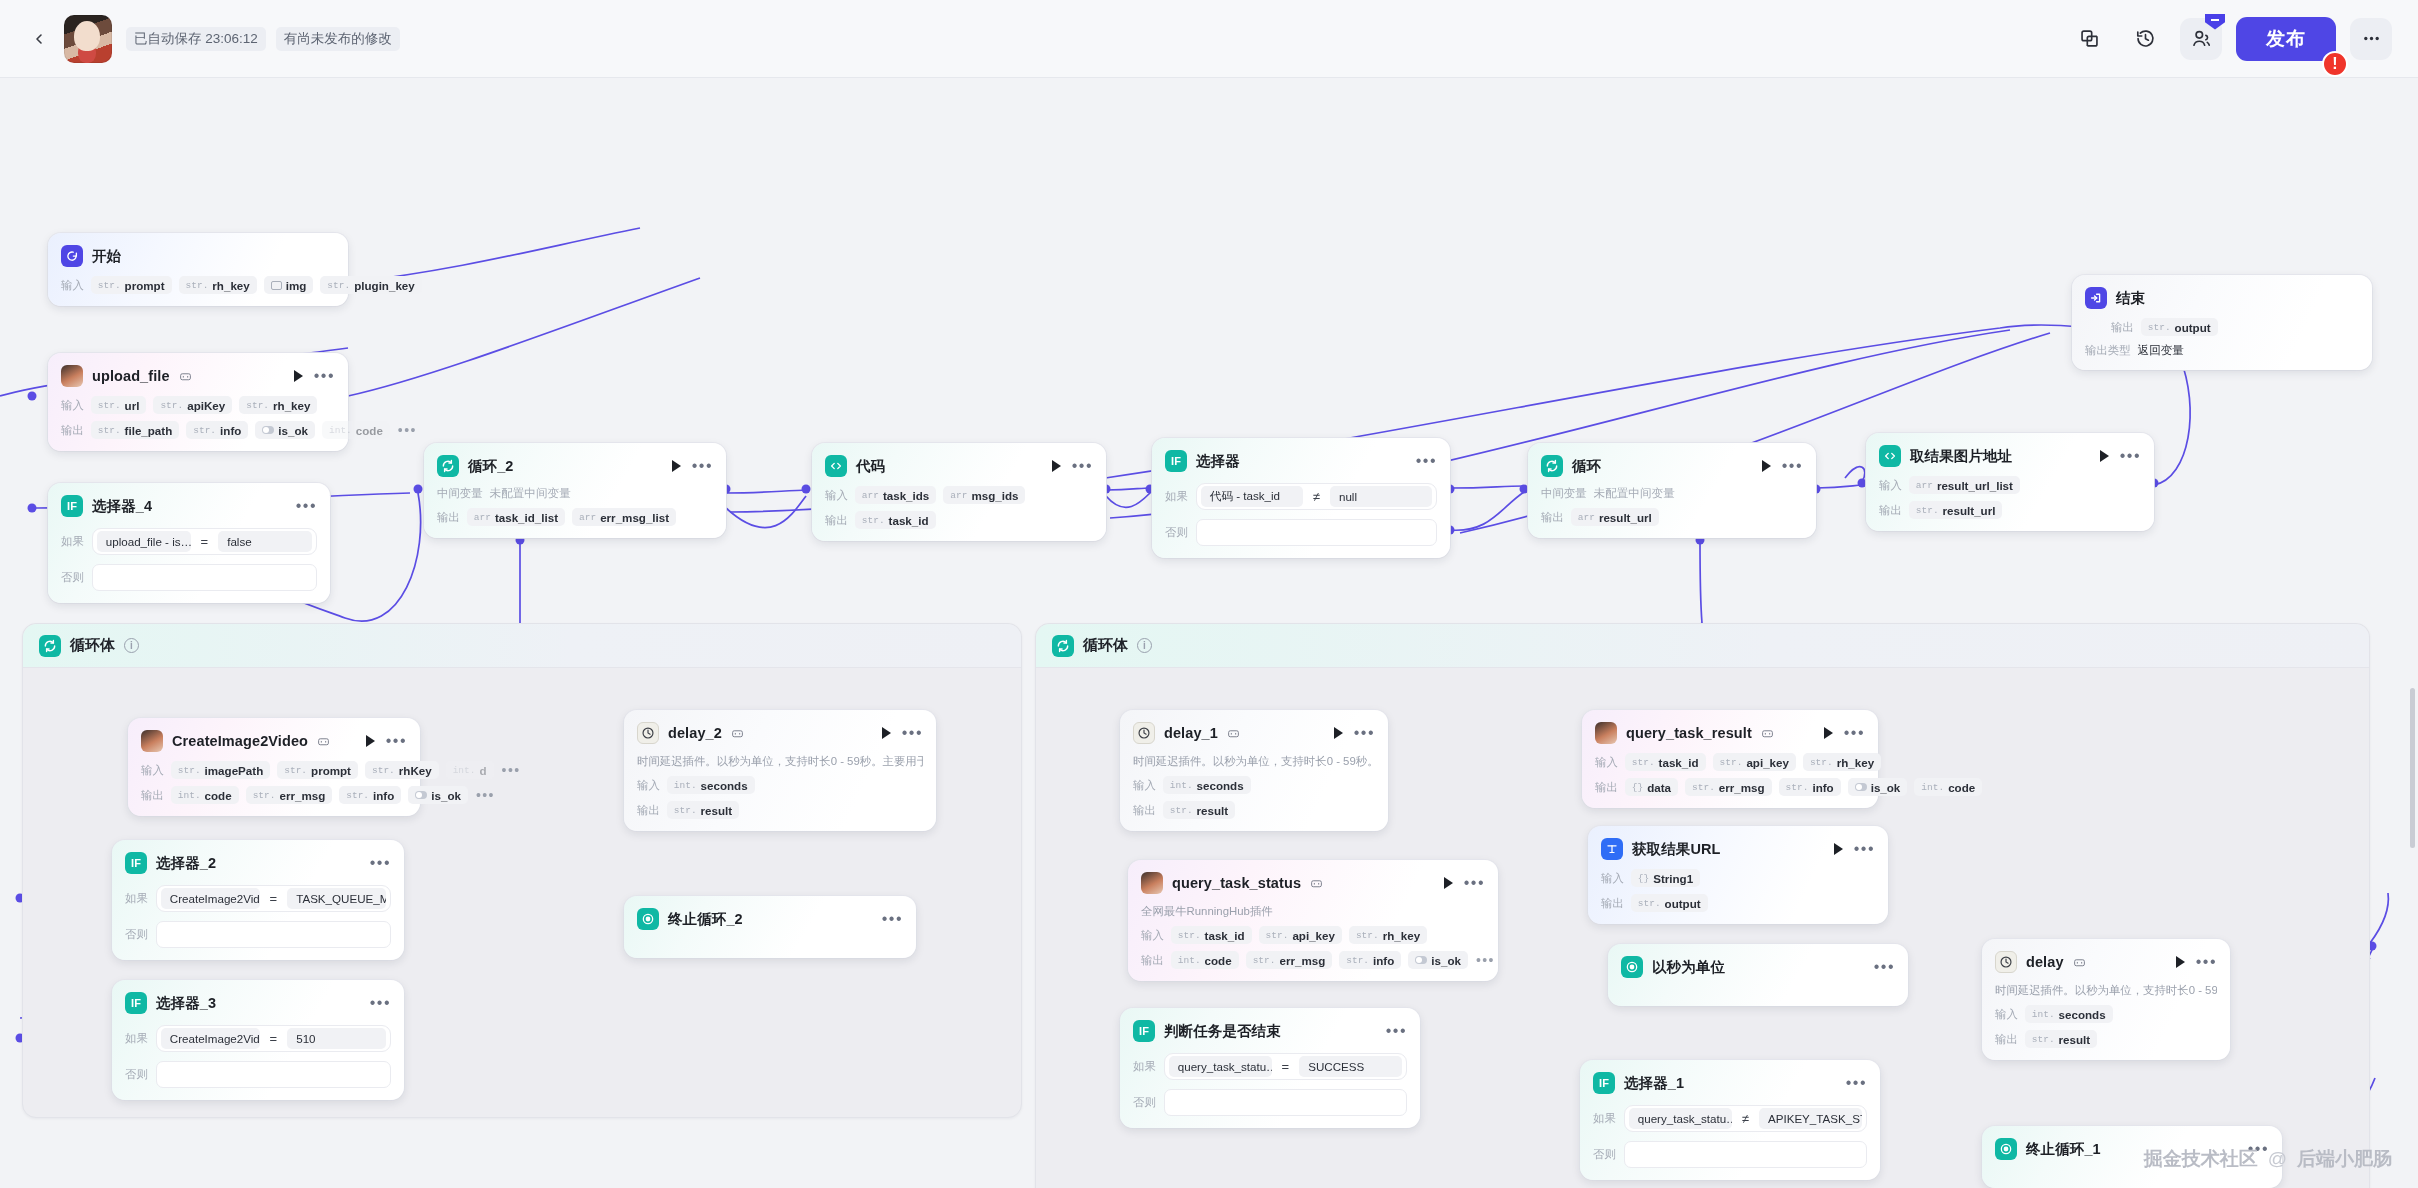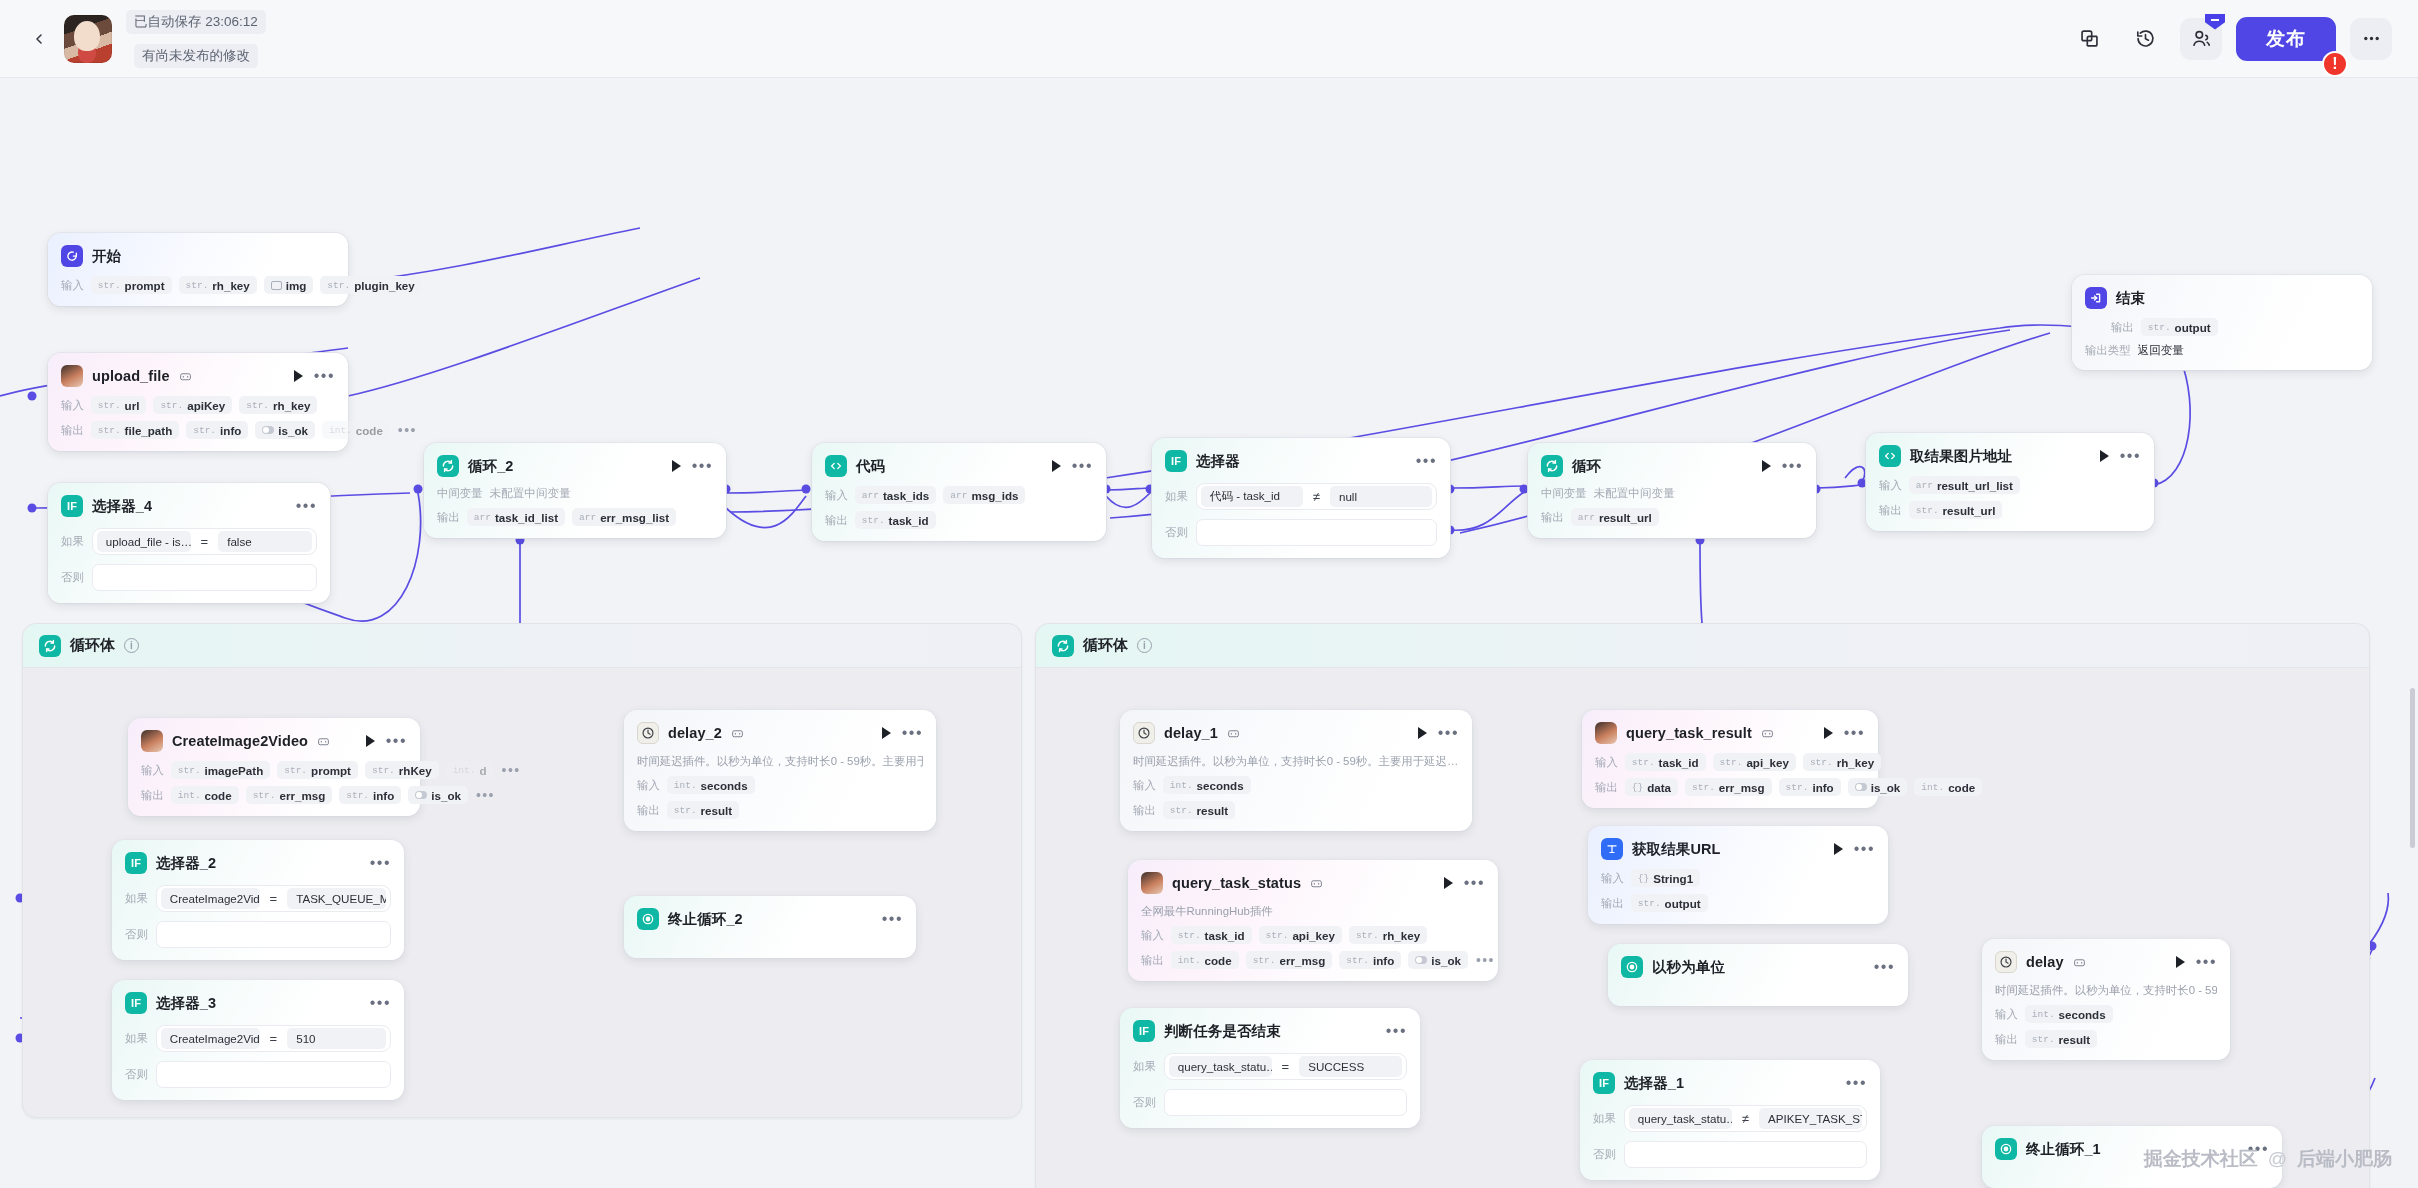--- a/index.html
+++ b/index.html
@@ -33,21 +33,21 @@
     background:#f2ddcd; box-shadow:0 16px 0 -4px #cf4a43;
   }
   .hdr-titlewrap { margin-left:14px; display:flex; flex-direction:column; gap:6px; }
   .hdr-titlerow { display:flex; align-items:center; gap:9px; }
   .hdr-title { font-size:23px; font-weight:700; letter-spacing:.2px; color:#16171a; white-space:nowrap; }
   .ic { display:inline-flex; align-items:center; justify-content:center; }
   .ic svg { display:block; }
   .badge-check { width:17px; height:17px; border-radius:50%; background:#21c55d;
     display:inline-flex; align-items:center; justify-content:center; }
   .badge-check svg { width:10px; height:10px; }
-  .hdr-subrow { display:flex; align-items:center; gap:10px;flex-direction:column; }
+  .hdr-subrow { display:flex; align-items:center; gap:10px; }
   .chip-sub { font-size:13.5px; color:#5d6472; background:#eceef3; border-radius:5px; padding:3px 8px; white-space:nowrap;}
   .hdr-right { margin-left:auto; display:flex; align-items:center; gap:14px; margin-right:26px; position:relative; }
   .hdr-iconbtn { width:42px; height:42px; border-radius:11px; display:flex; align-items:center; justify-content:center;
     color:#2d3039; cursor:pointer; background:transparent; border:none; }
   .hdr-iconbtn.soft { background:#eceef3; }
   .hdr-iconbtn svg { width:21px; height:21px; }
   .members-btn { position:relative; }
   .members-badge { position:absolute; right:-3px; top:-4px; width:20px; height:16px; background:#4a40e8;
      clip-path:polygon(0 0,100% 0,100% 55%,50% 100%,0 55%); display:flex; align-items:center; justify-content:center;}
   .members-badge i { display:block; width:8px; height:2px; background:#fff; margin-bottom:3px; }
@@ -770,21 +770,21 @@
             <circle cx="12" cy="12" r="3" fill="#fff"></circle>
           </svg>
     </span>
     <span class="node-title">终止循环_2</span>
     <span class="node-actions">
           <span class="dots">•••</span>
         </span>
   </div>
 </div>
 
-<div class="node greygrad" style="left:1120px; top:632px; width:352px;">
+<div class="node greygrad" style="left:1120px; top:632px; width:268px;">
   <div class="node-head">
     <span class="node-ico" style="background:#f0efe9;border:1px solid #d8d6cd;">
       <svg viewBox="0 0 24 24" fill="none" stroke="#3c3f46" stroke-width="2">
             <circle cx="12" cy="12" r="8.5"></circle>
             <polyline points="12 7 12 12 15.6 14" stroke-linecap="round"></polyline>
           </svg>
     </span>
     <span class="node-title">delay_1</span>
     <span class="node-sub-ico">
       <svg viewBox="0 0 24 24" fill="none" stroke="currentColor" stroke-width="1.8">

